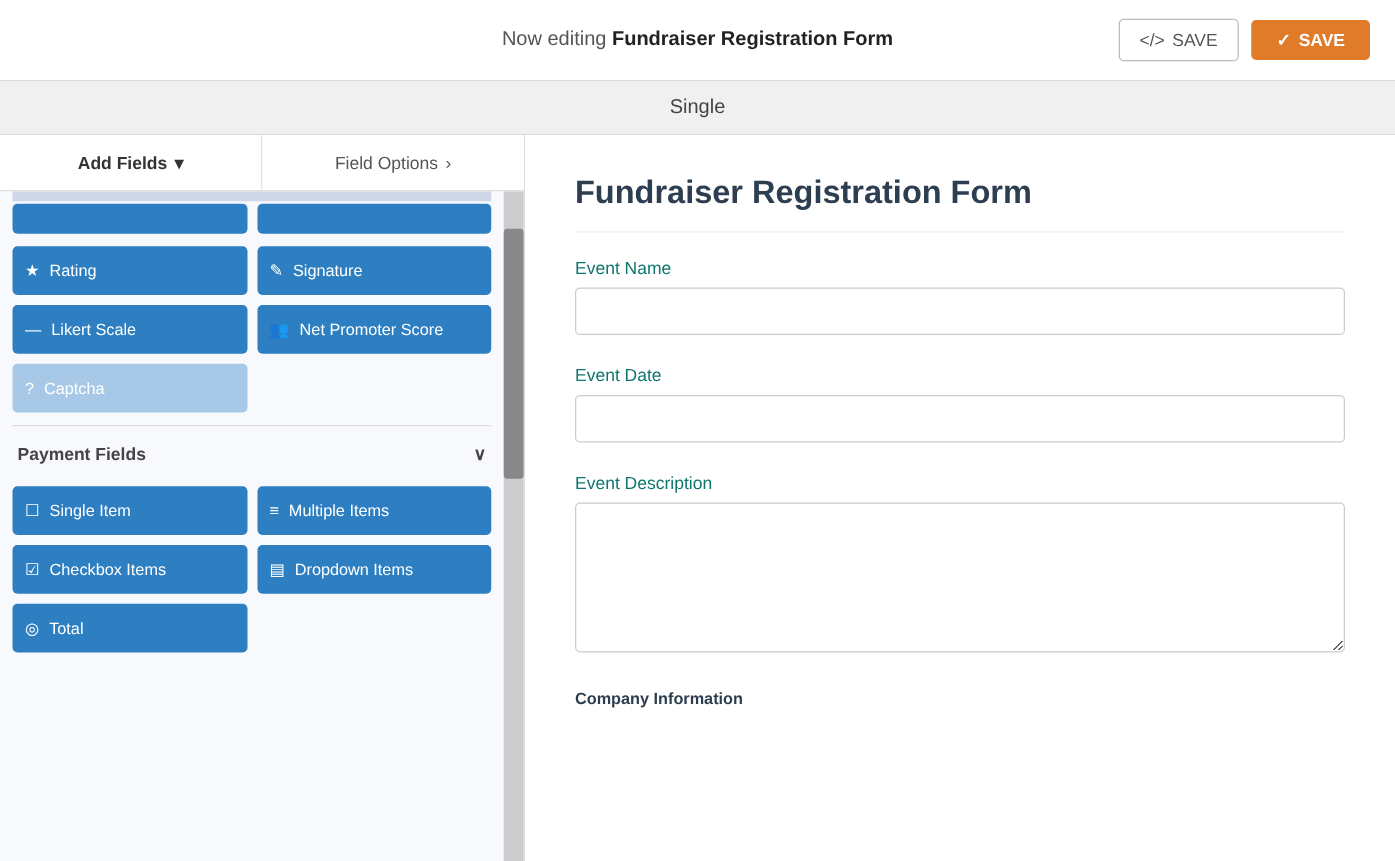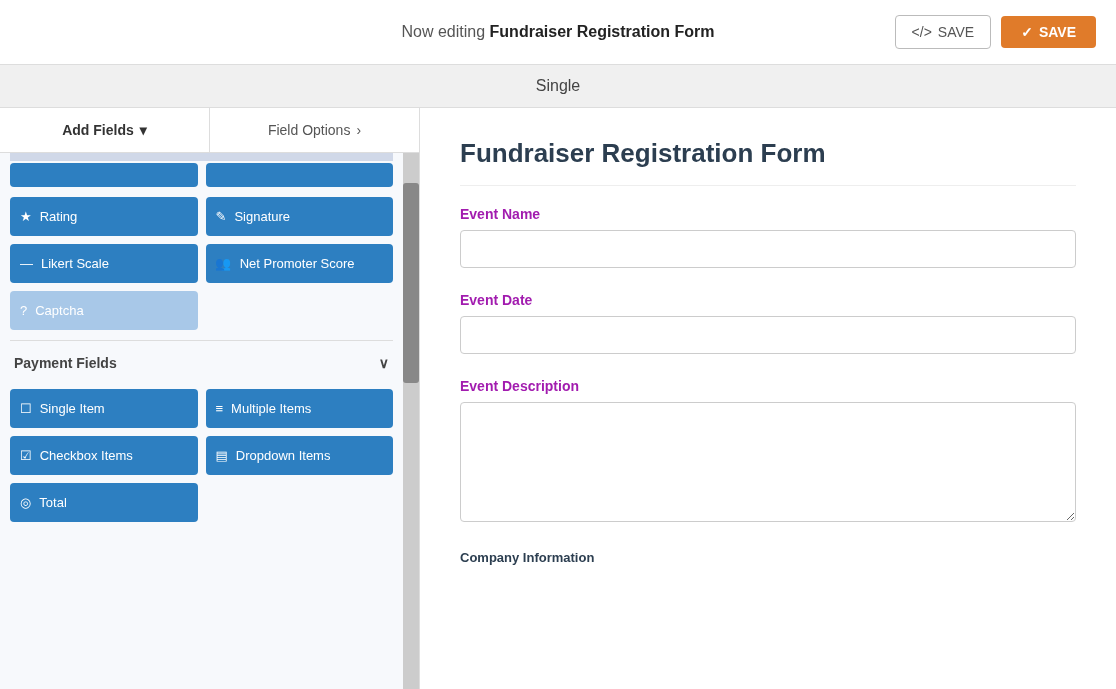--- a/index.html
+++ b/index.html
@@ -171,22 +171,22 @@
       padding-bottom: 16px;
       border-bottom: 1px solid #eee;
     }
 
     .form-field {
       margin-bottom: 24px;
     }
     .form-field label {
       display: block;
       font-size: 14px;
-      font-weight: 700;
-      color: #a21caf;
+      font-weight: 400;
+      color: #0f766e;
       margin-bottom: 8px;
     }
     .form-input {
       width: 100%;
       border: 1px solid #ccc;
       border-radius: 4px;
       padding: 10px 12px;
       font-size: 14px;
       color: #333;
       background: #fff;

